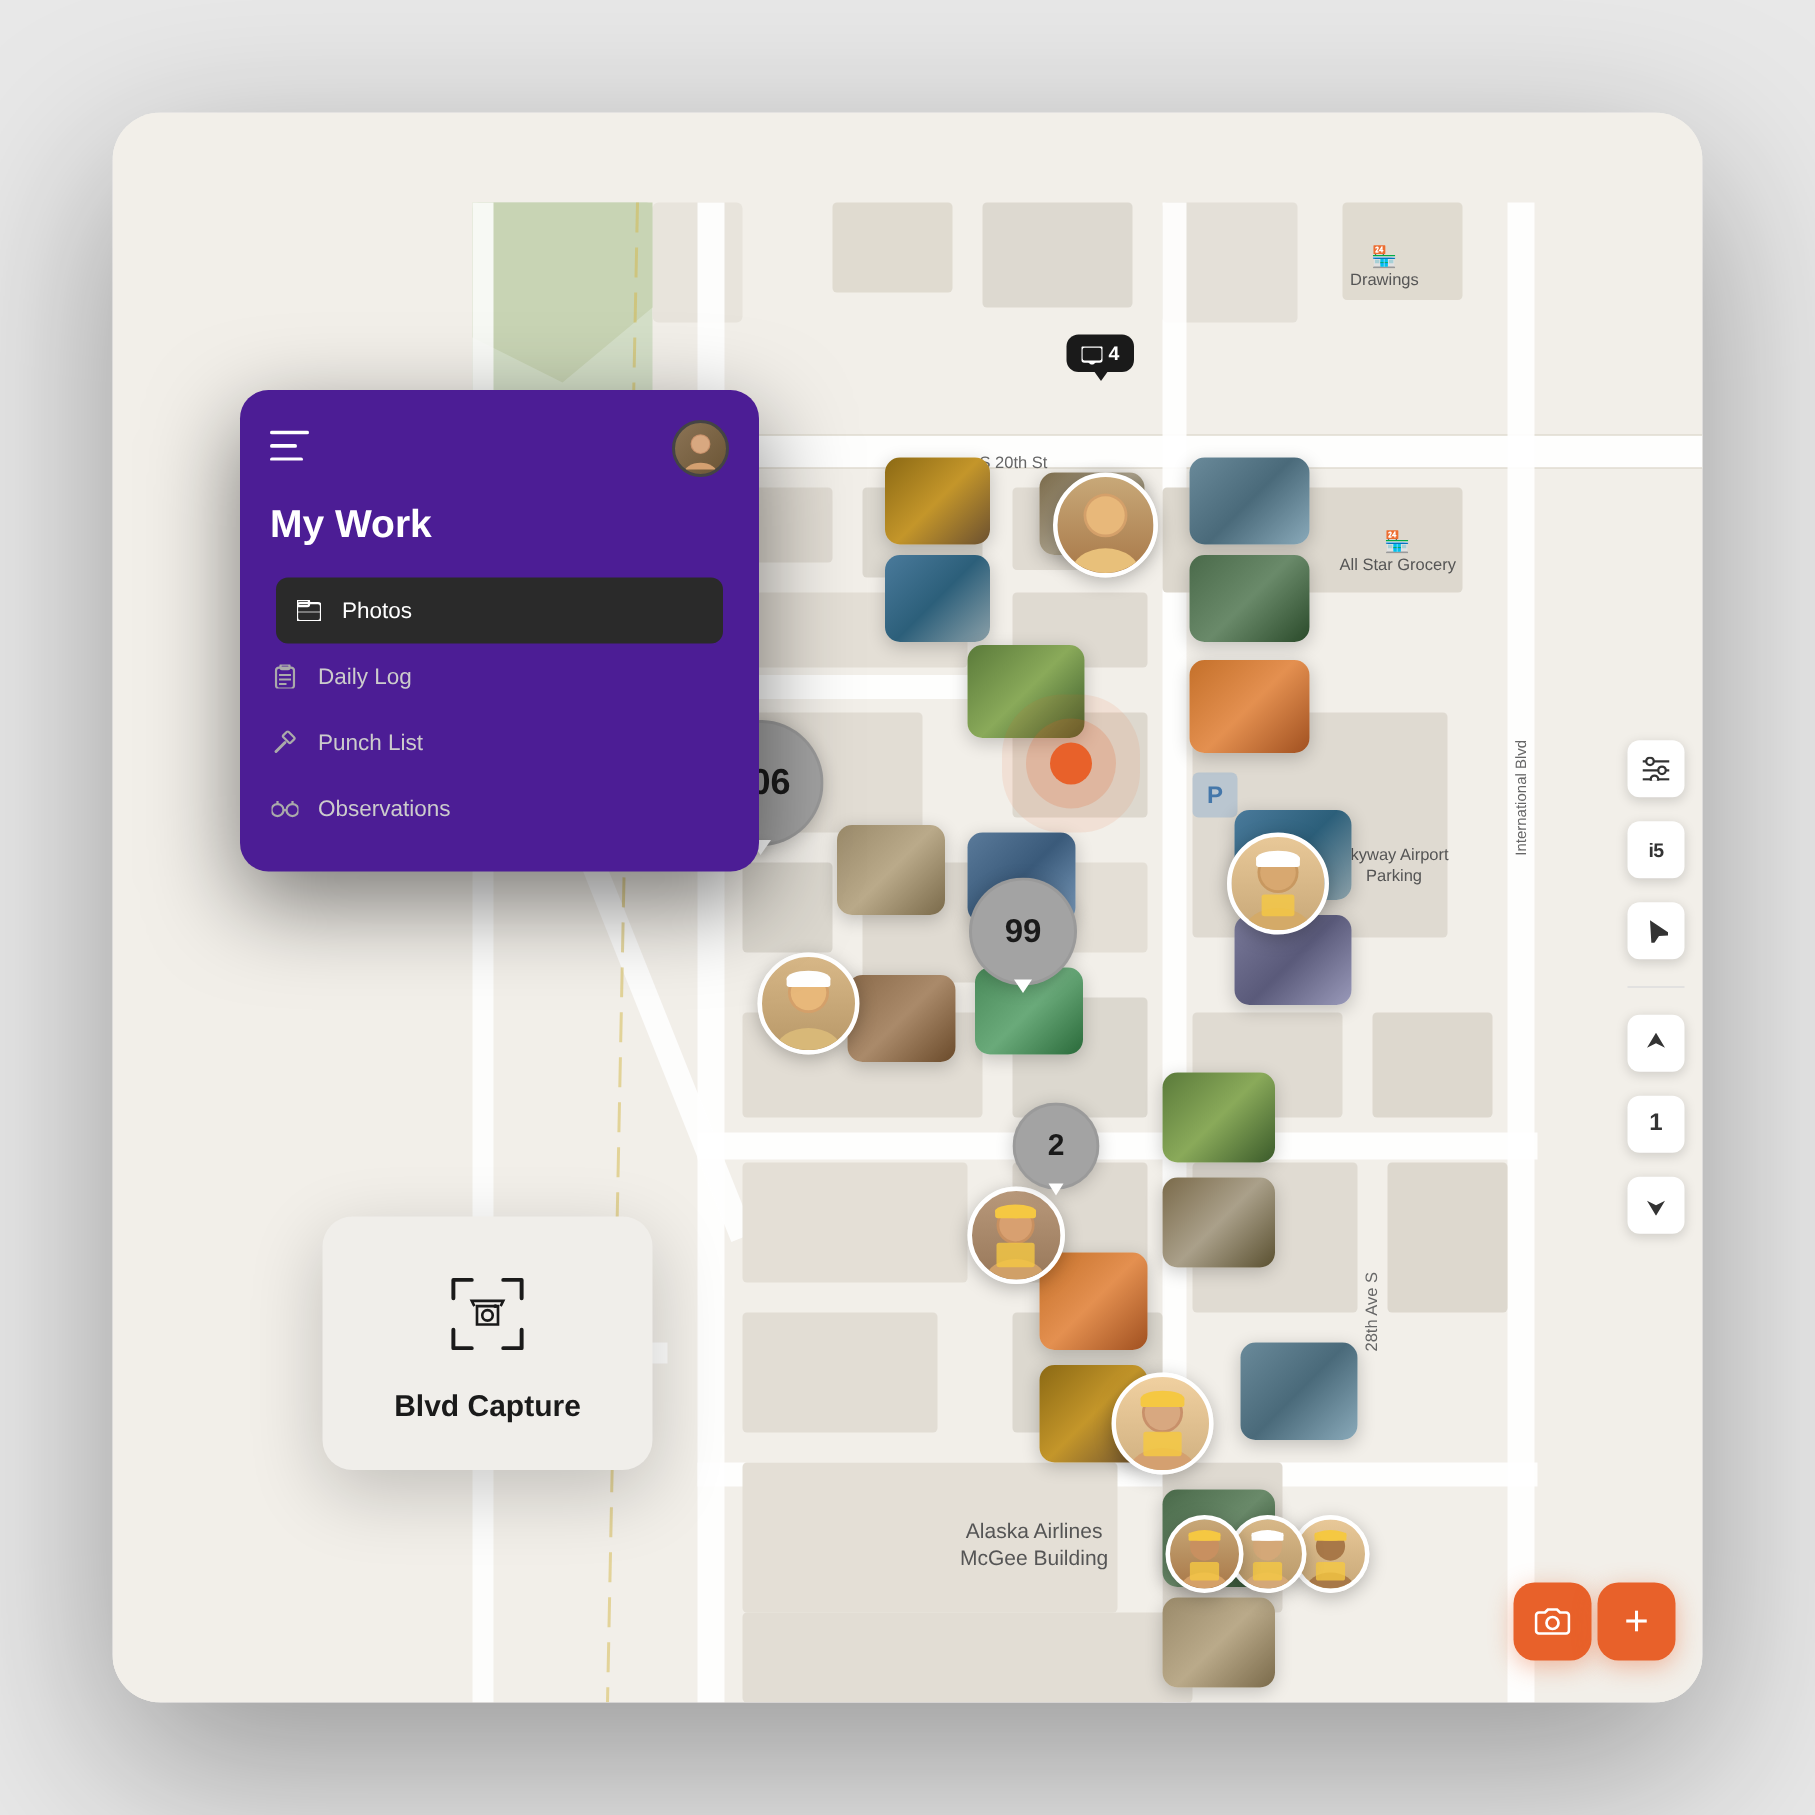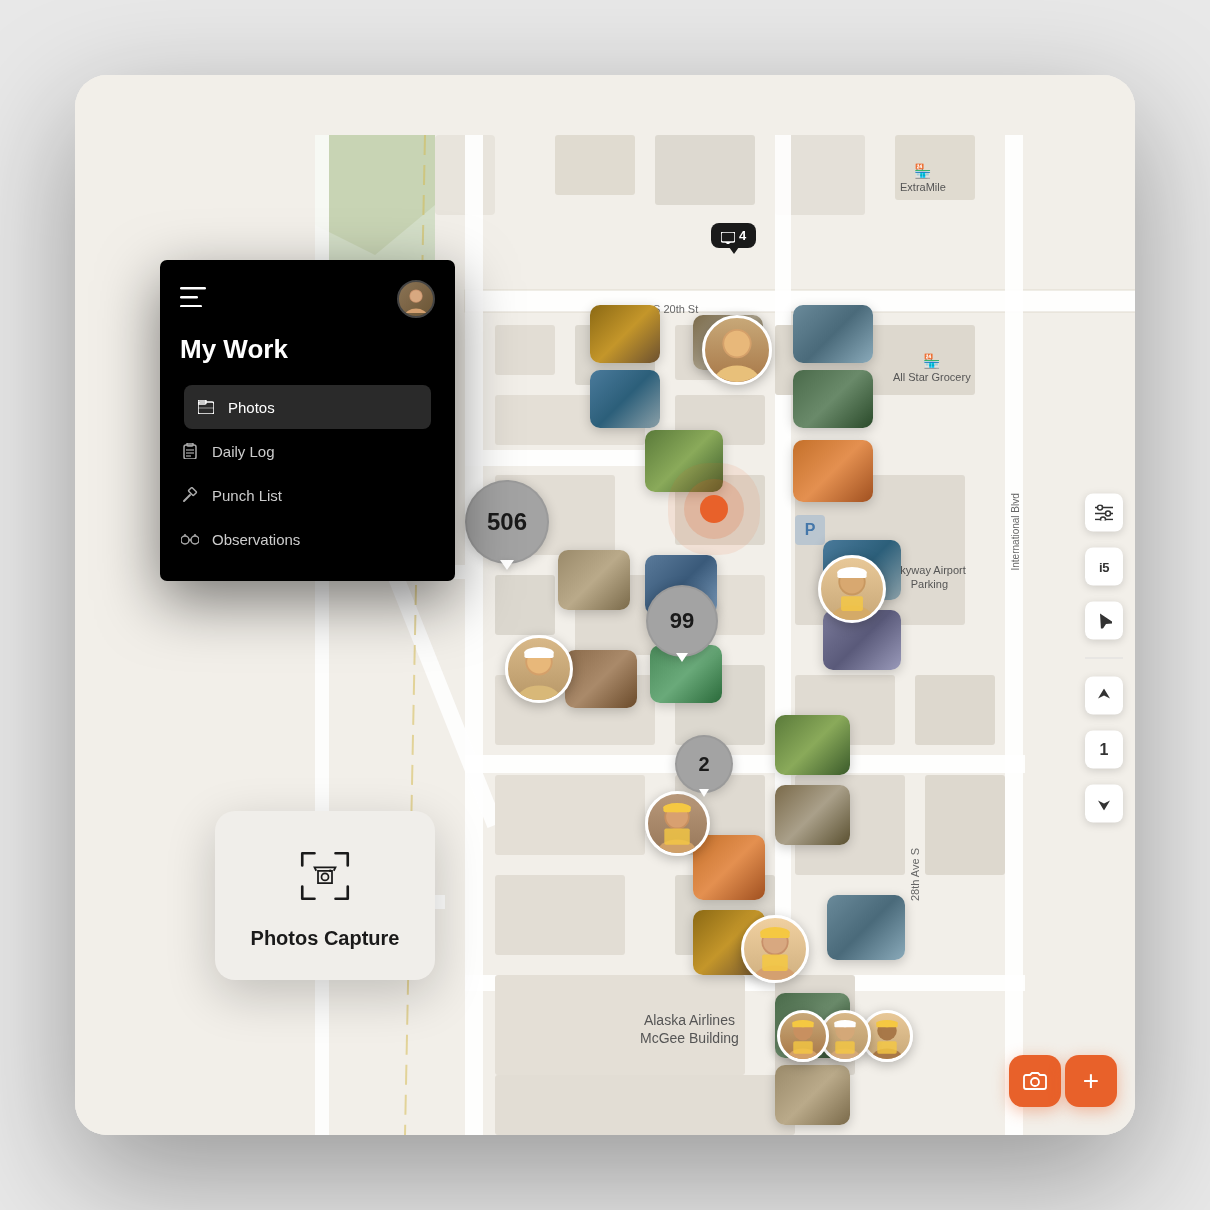--- a/index.html
+++ b/index.html
@@ -37,23 +37,23 @@
       color: #555;
       font-weight: 500;
       white-space: nowrap;
     }
 
     
     .sidebar {
       position: absolute;
       left: 85px;
       top: 185px;
-      width: 295px;
-      background: #000000;
-      border-radius: 7px;
+      width: 346px;
+      background: #4c1d95;
+      border-radius: 19px;
       padding: 20px 0;
       z-index: 10;
       box-shadow: 0 20px 60px rgba(0,0,0,0.5);
     }
 
     .sidebar-header {
       display: flex;
       align-items: center;
       justify-content: space-between;
       padding: 0 20px 16px;
@@ -350,21 +350,21 @@
     </svg>
 
     <div class="road-label" style="left: 578px; top: 228px; color: #666;">S 20th St</div>
     <div class="road-label" style="left: 327px; top: 420px; color: #666; transform: rotate(-90deg); transform-origin: left center;">26th Ave S</div>
     <div class="road-label" style="left: 242px; top: 850px; color: #666; transform: rotate(-90deg); transform-origin: left center;">24th Ave S</div>
     <div class="road-label" style="left: 940px; top: 490px; color: #666; transform: rotate(-90deg); transform-origin: left center; font-size: 10px;">International Blvd</div>
     <div class="road-label" style="left: 840px; top: 820px; color: #666; transform: rotate(-90deg); transform-origin: left center;">28th Ave S</div>
 
     <div style="position:absolute; left:825px; top:88px; font-size:11px; color:#555; text-align:center;">
       <div style="font-size:14px; margin-bottom:2px;">🏪</div>
-      <div>ExtraMile</div>
+      <div>Drawings</div>
     </div>
 
     <div style="position:absolute; left:818px; top:278px; font-size:11px; color:#555; text-align:center;">
       <div style="font-size:14px; margin-bottom:2px;">🏪</div>
       <div>All Star Grocery</div>
     </div>
 
     <div style="position:absolute; left:818px; top:488px; font-size:11px; color:#555; text-align:center; line-height:1.3;">Skyway Airport<br>Parking</div>
 
     <div style="position:absolute; left:565px; top:936px; font-size:14px; color:#555; text-align:center; line-height:1.3;">Alaska Airlines<br>McGee Building</div>
@@ -722,16 +722,16 @@
         <path d="M14 52 L14 66 L28 66" fill="none" stroke="#1a1a1a" stroke-width="3" stroke-linecap="round" stroke-linejoin="round"></path>
 
         <path d="M52 66 L66 66 L66 52" fill="none" stroke="#1a1a1a" stroke-width="3" stroke-linecap="round" stroke-linejoin="round"></path>
 
         <path d="M32 34 L48 34 L48 48 L32 48 Z" fill="none" stroke="#1a1a1a" stroke-width="2" rx="3"></path>
         <path d="M30 34 L28 30 L52 30 L50 34" fill="none" stroke="#1a1a1a" stroke-width="2"></path>
         <circle cx="40" cy="41" r="4" fill="none" stroke="#1a1a1a" stroke-width="2"></circle>
         <circle cx="46" cy="34" r="1.5" fill="#1a1a1a"></circle>
       </svg>
     </div>
-    <div class="media-capture-label">Photos Capture</div>
+    <div class="media-capture-label">Blvd Capture</div>
   </div>
 
 </div>
 
 </body></html>

